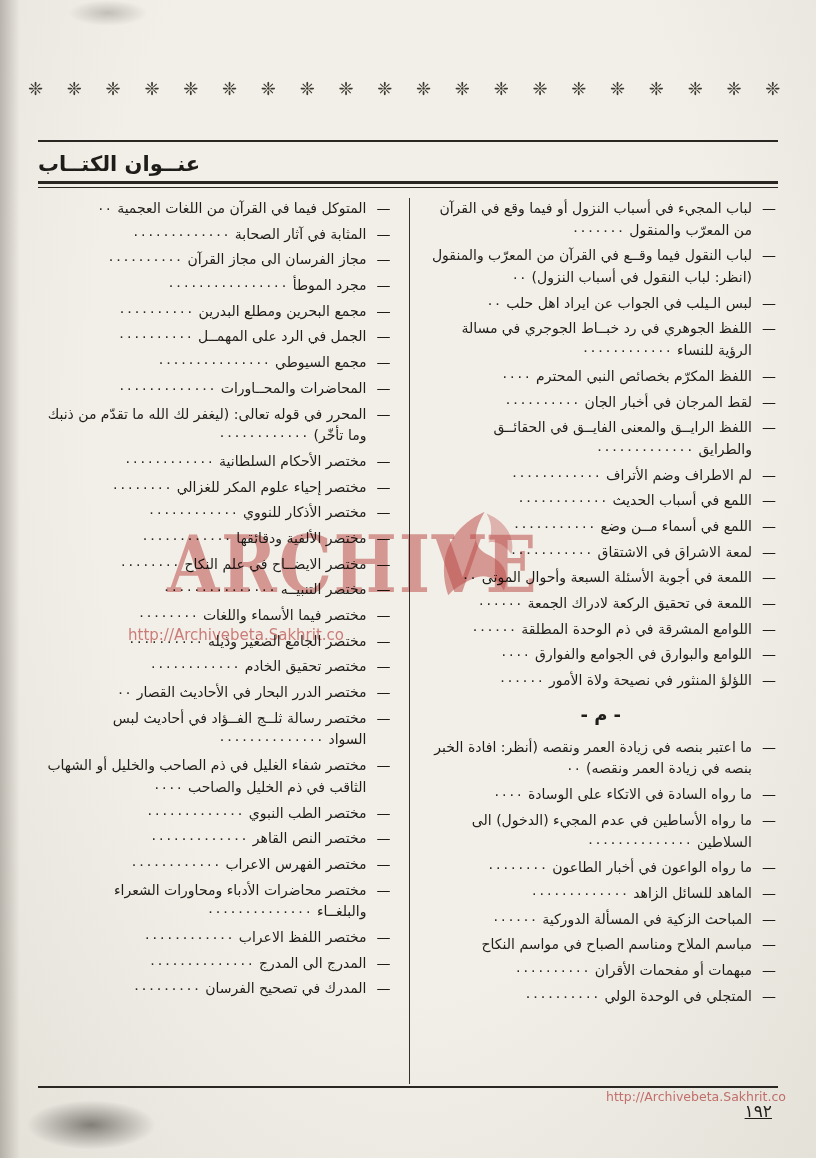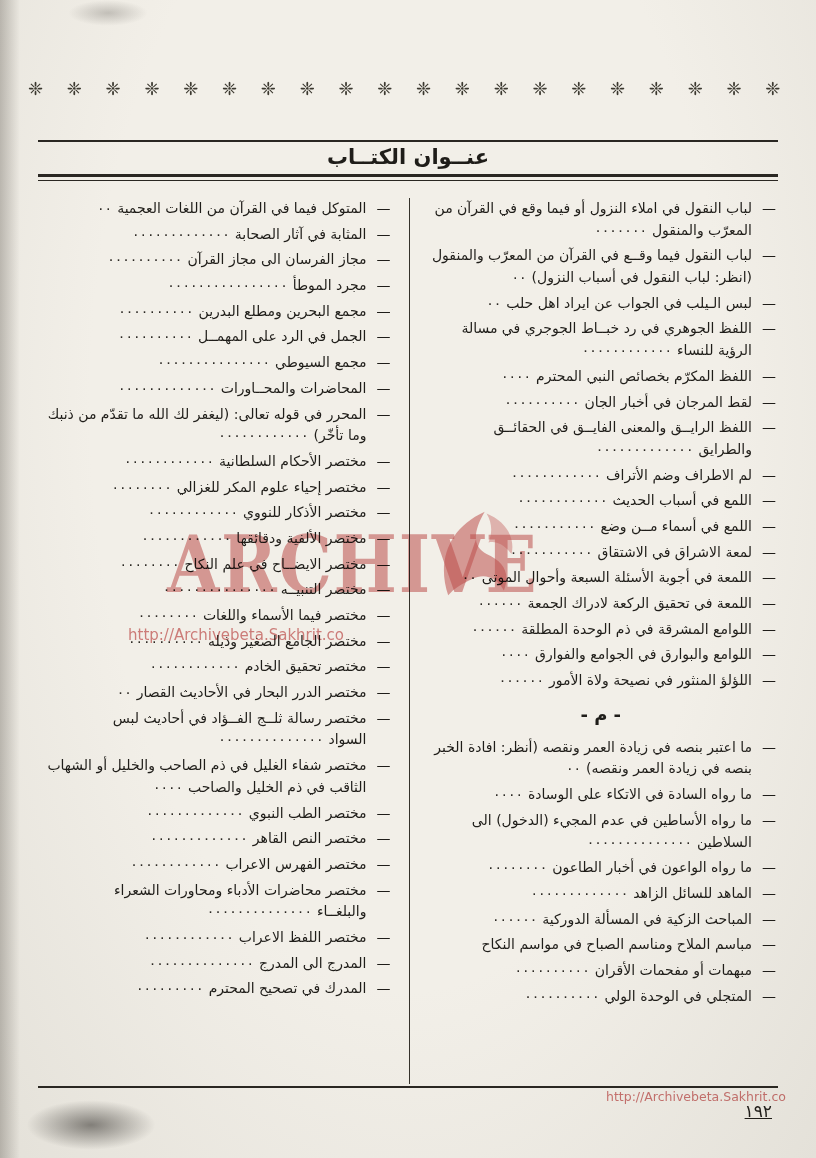--- a/index.html
+++ b/index.html
@@ -9,21 +9,21 @@
   .edge-left{position:absolute;left:0;top:0;bottom:0;width:20px;
         background:linear-gradient(to right, rgba(70,64,56,0.30), rgba(70,64,56,0));}
   .smudge-bl{position:absolute;left:26px;bottom:8px;width:130px;height:50px;
         background:radial-gradient(ellipse at center, rgba(45,42,38,0.55), rgba(45,42,38,0) 70%);}
   .smudge-tl{position:absolute;left:68px;top:0;width:80px;height:26px;
         background:radial-gradient(ellipse at center, rgba(90,86,80,0.30), rgba(90,86,80,0) 70%);}
   .ornament-band{position:absolute;top:78px;left:28px;right:28px;text-align:center;
         font-size:18px;letter-spacing:9px;color:#3b382f;white-space:nowrap;overflow:hidden;}
   .header-box{position:absolute;top:140px;left:38px;right:38px;}
   .rule-top{height:2px;background:#2a2722;}
-  .header-title{text-align:center;font-size:21px;font-weight:bold;padding:3px 0 5px;direction:rtl;margin:0;}
+  .header-title{text-align:left;font-size:21px;font-weight:bold;padding:10px 0 5px;direction:rtl;margin:0;}
   .rule-thick{height:3px;background:#2a2722;}
   .rule-thin{height:1px;background:#2a2722;margin-top:3px;}
   .content{position:absolute;top:198px;left:38px;right:38px;height:886px;display:flex;direction:rtl;}
   .col{width:50%;height:100%;}
   .col-right{border-left:1px solid #35322b;padding-left:14px;}
   .col-left{padding-right:16px;}
   .entry{position:relative;padding-right:26px;margin-bottom:4px;font-size:14px;line-height:1.55;text-align:right;direction:rtl;}
   .dash{position:absolute;right:2px;top:0;}
   .dots{letter-spacing:3px;padding-right:5px;color:#2a2722;}
   .section-heading{text-align:center;font-weight:bold;font-size:18px;margin:12px 0;direction:rtl;}
@@ -51,21 +51,21 @@
 
   <div class="header-box">
     <div class="rule-top"></div>
     <h1 class="header-title">عنــوان الكتــاب</h1>
     <div class="rule-thick"></div>
     <div class="rule-thin"></div>
   </div>
 
   <div class="content">
     <div class="col col-right">
-        <div class="entry"><span class="dash">—</span><span class="entry-text">لباب النقول في املاء النزول أو فيما وقع في القرآن من المعرّب والمنقول</span><span class="dots">٠٠٠٠٠٠٠</span></div>
+        <div class="entry"><span class="dash">—</span><span class="entry-text">لباب المجيء في أسباب النزول أو فيما وقع في القرآن من المعرّب والمنقول</span><span class="dots">٠٠٠٠٠٠٠</span></div>
         <div class="entry"><span class="dash">—</span><span class="entry-text">لباب النقول فيما وقــع في القرآن من المعرّب والمنقول (انظر: لباب النقول في أسباب النزول)</span><span class="dots">٠٠</span></div>
         <div class="entry"><span class="dash">—</span><span class="entry-text">لبس الـيلب في الجواب عن ايراد اهل حلب</span><span class="dots">٠٠</span></div>
         <div class="entry"><span class="dash">—</span><span class="entry-text">اللفظ الجوهري في رد خبــاط الجوجري في مسالة الرؤية للنساء</span><span class="dots">٠٠٠٠٠٠٠٠٠٠٠٠</span></div>
         <div class="entry"><span class="dash">—</span><span class="entry-text">اللفظ المكرّم بخصائص النبي المحترم</span><span class="dots">٠٠٠٠</span></div>
         <div class="entry"><span class="dash">—</span><span class="entry-text">لقط المرجان في أخبار الجان</span><span class="dots">٠٠٠٠٠٠٠٠٠٠</span></div>
         <div class="entry"><span class="dash">—</span><span class="entry-text">اللفظ الرايــق والمعنى الفايــق في الحقائــق والطرايق</span><span class="dots">٠٠٠٠٠٠٠٠٠٠٠٠٠</span></div>
         <div class="entry"><span class="dash">—</span><span class="entry-text">لم الاطراف وضم الأتراف</span><span class="dots">٠٠٠٠٠٠٠٠٠٠٠٠</span></div>
         <div class="entry"><span class="dash">—</span><span class="entry-text">اللمع في أسباب الحديث</span><span class="dots">٠٠٠٠٠٠٠٠٠٠٠٠</span></div>
         <div class="entry"><span class="dash">—</span><span class="entry-text">اللمع في أسماء مــن وضع</span><span class="dots">٠٠٠٠٠٠٠٠٠٠٠</span></div>
         <div class="entry"><span class="dash">—</span><span class="entry-text">لمعة الاشراق في الاشتقاق</span><span class="dots">٠٠٠٠٠٠٠٠٠٠٠</span></div>
@@ -107,21 +107,21 @@
         <div class="entry"><span class="dash">—</span><span class="entry-text">مختصر تحقيق الخادم</span><span class="dots">٠٠٠٠٠٠٠٠٠٠٠٠</span></div>
         <div class="entry"><span class="dash">—</span><span class="entry-text">مختصر الدرر البحار في الأحاديث القصار</span><span class="dots">٠٠</span></div>
         <div class="entry"><span class="dash">—</span><span class="entry-text">مختصر رسالة ثلــج الفــؤاد في أحاديث لبس السواد</span><span class="dots">٠٠٠٠٠٠٠٠٠٠٠٠٠٠</span></div>
         <div class="entry"><span class="dash">—</span><span class="entry-text">مختصر شفاء الغليل في ذم الصاحب والخليل أو الشهاب الثاقب في ذم الخليل والصاحب</span><span class="dots">٠٠٠٠</span></div>
         <div class="entry"><span class="dash">—</span><span class="entry-text">مختصر الطب النبوي</span><span class="dots">٠٠٠٠٠٠٠٠٠٠٠٠٠</span></div>
         <div class="entry"><span class="dash">—</span><span class="entry-text">مختصر النص القاهر</span><span class="dots">٠٠٠٠٠٠٠٠٠٠٠٠٠</span></div>
         <div class="entry"><span class="dash">—</span><span class="entry-text">مختصر الفهرس الاعراب</span><span class="dots">٠٠٠٠٠٠٠٠٠٠٠٠</span></div>
         <div class="entry"><span class="dash">—</span><span class="entry-text">مختصر محاضرات الأدباء ومحاورات الشعراء والبلغــاء</span><span class="dots">٠٠٠٠٠٠٠٠٠٠٠٠٠٠</span></div>
         <div class="entry"><span class="dash">—</span><span class="entry-text">مختصر اللفظ الاعراب</span><span class="dots">٠٠٠٠٠٠٠٠٠٠٠٠</span></div>
         <div class="entry"><span class="dash">—</span><span class="entry-text">المدرج الى المدرج</span><span class="dots">٠٠٠٠٠٠٠٠٠٠٠٠٠٠</span></div>
-        <div class="entry"><span class="dash">—</span><span class="entry-text">المدرك في تصحيح المحترم</span><span class="dots">٠٠٠٠٠٠٠٠٠</span></div>
+        <div class="entry"><span class="dash">—</span><span class="entry-text">المدرك في تصحيح الفرسان</span><span class="dots">٠٠٠٠٠٠٠٠٠</span></div>
       </div>
   </div>
 
   <div class="bottom-rule"></div>
 
   <div class="watermark">
     <svg class="wm-logo" viewBox="0 0 120 100" xmlns="http://www.w3.org/2000/svg">
       <path fill="currentColor" d="M30 95 C 18 60, 30 25, 68 8 C 55 30, 56 45, 70 52 C 88 60, 95 72, 88 90 C 80 76, 68 72, 55 78 C 44 83, 36 88, 30 95 Z"></path>
       <path fill="currentColor" opacity="0.7" d="M70 10 C 90 18, 100 35, 96 52 C 88 42, 80 38, 72 40 C 76 30, 76 20, 70 10 Z"></path>
     </svg>

